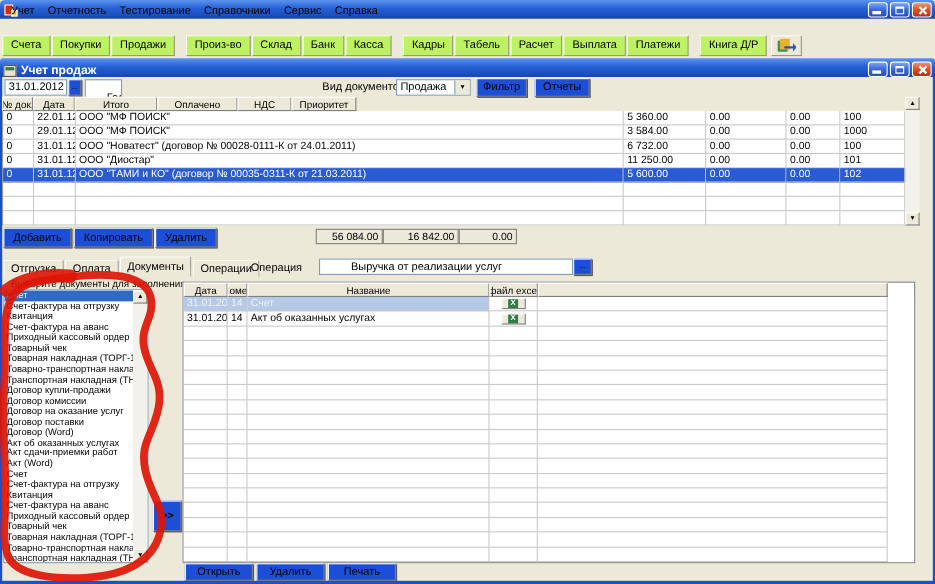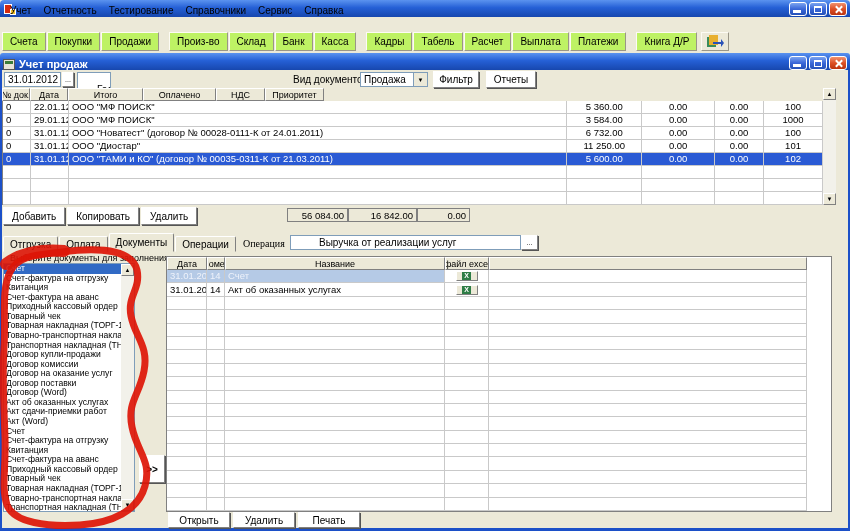--- a/index.html
+++ b/index.html
@@ -36,36 +36,36 @@
     background:linear-gradient(180deg,#5b93ef 0%,#2560d6 45%,#1747ae 100%);
     border-radius:3px 3px 0 0;display:flex;align-items:flex-end;padding:0 3px;color:#fff;font-weight:bold;font-size:11px;}
   .mdi-ico{width:12px;height:11px;margin-right:4px;background:#e8e4d8;border:1px solid #555;position:relative;}
   .mdi-ico i{position:absolute;left:1px;top:1px;width:8px;height:3px;background:#3a7d3a;}
   .mdi-bl,.mdi-br{position:absolute;top:17px;width:2px;height:461px;background:#1c50c8;}
   .mdi-bl{left:0;} .mdi-br{right:0;}
   .mdi-bb{position:absolute;left:0;top:475px;width:850px;height:3px;background:#1c50c8;}
   
   .field{position:absolute;background:#fff;border:1px solid #7f9db9;display:flex;align-items:center;
     padding:0 3px;font-size:10px;white-space:nowrap;overflow:hidden;}
-  .btn{position:absolute;background:#ffffff;border:1px solid;border-color:#fff #808080 #808080 #fff;
+  .btn{position:absolute;background:#1d4ed8;border:1px solid;border-color:#fff #808080 #808080 #fff;
     box-shadow:1px 1px 0 #555;display:flex;align-items:center;justify-content:center;
     font-family:inherit;font-size:10px;cursor:pointer;}
   .lbl{position:absolute;white-space:nowrap;}
   .arrowbox{width:14px;height:100%;margin-left:auto;background:#ece9d8;border-left:1px solid #7f9db9;
     display:flex;align-items:center;justify-content:center;font-size:6px;flex:0 0 auto;cursor:pointer;}
   
   .stable{position:absolute;left:2px;top:35px;width:821px;}
   .thead{display:flex;height:13px;}
   .th{border:1px solid;border-color:#fff #808080 #808080 #fff;background:#ece9d8;font-size:9px;
     display:flex;align-items:center;justify-content:center;overflow:hidden;white-space:nowrap;}
   .rows{background:#fff;border-left:1px solid #808080;}
   .trow{display:flex;height:13px;background:#fff;cursor:default;}
   .tc{border-right:1px solid #c9c9c9;border-bottom:1px solid #c9c9c9;font-size:9.5px;line-height:12px;
     padding:0 3px;overflow:hidden;white-space:nowrap;}
-  .num{text-align:center;justify-content:flex-end;}
+  .num{text-align:left;justify-content:flex-end;}
   .w-doc{width:28px;} .w-date{width:38px;} .w-buy{width:499px;} .w-tot{width:75px;}
   .w-paid{width:73px;} .w-vat{width:49px;} .w-pri{width:59px;}
   .trow.sel,.trow.sel .tc{background:#2a5ad4;color:#fff;}
   .vsb{position:absolute;left:823px;top:35px;width:13px;height:117px;background:#f2f1ea;
     display:flex;flex-direction:column;justify-content:space-between;}
   .sbtn{width:13px;height:12px;background:#ece9d8;border:1px solid;border-color:#fff #808080 #808080 #fff;
     font-size:6px;display:flex;align-items:center;justify-content:center;cursor:pointer;}
   
   .actrow{position:absolute;left:3px;top:154px;display:flex;gap:2px;}
   .actrow .abtn{position:static;height:18px;padding:0 8px;}
@@ -301,21 +301,21 @@
   <span class="totbox" style="left:287px;width:61px;">56 084.00</span>
   <span class="totbox" style="left:348px;width:69px;">16 842.00</span>
   <span class="totbox" style="left:417px;width:53px;">0.00</span>
 
   <div class="tabsrow">
     <span class="tab">Отгрузка</span>
     <span class="tab">Оплата</span>
     <span class="tab active">Документы</span>
     <span class="tab">Операции</span>
   </div>
-  <span class="lbl" style="left:243px;top:185px;font-family:Liberation Serif, serif;">Операция</span>
+  <span class="lbl" style="left:228px;top:185px;">Операция</span>
   <div class="field" style="left:290px;top:182px;width:231px;height:15px;padding-left:28px;">
     <span>Выручка от реализации услуг</span>
   </div>
   <div class="btn" style="left:521px;top:182px;width:17px;height:15px;font-size:7px;">
     <span>...</span>
   </div>
 
   <span class="doclbl">Выберите документы для заполнения</span>
   <div class="doclist">
     <div id="list-items">

